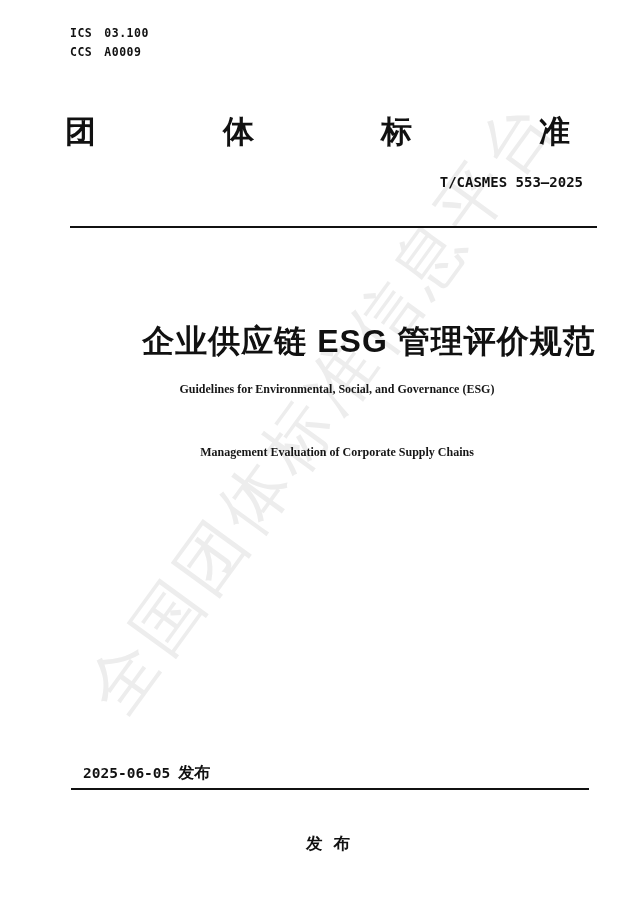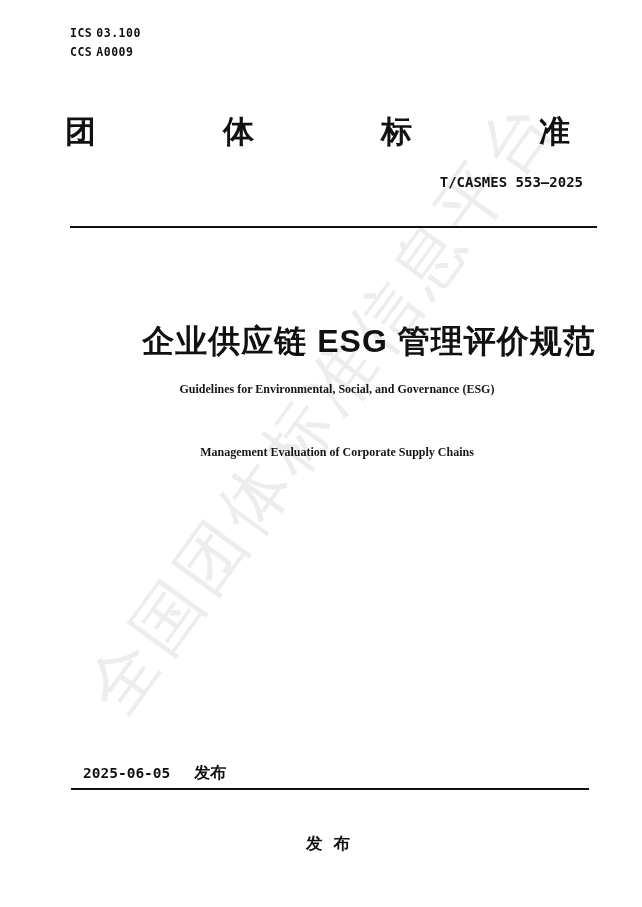--- a/index.html
+++ b/index.html
@@ -38,21 +38,21 @@
   .codes {
     position: absolute;
     left: 70px;
     top: 24px;
     font-family: "DejaVu Sans Mono", monospace;
     font-weight: bold;
     font-size: 11.5px;
     line-height: 19px;
     letter-spacing: 0.5px;
   }
-  .code-line .code-value { margin-left: 4px; }
+  .code-line .code-value { margin-left: 12px; }
 
   .doc-type {
     position: absolute;
     left: 65px;
     top: 115px;
     width: 505px;
     display: flex;
     justify-content: space-between;
     font-size: 31px;
     font-weight: bold;
@@ -111,21 +111,21 @@
     display: flex;
     justify-content: space-between;
     font-family: "DejaVu Sans Mono", monospace;
     font-weight: bold;
     font-size: 14.5px;
   }
   .dates-row .cjk {
     font-family: "Liberation Sans", sans-serif;
     font-weight: bold;
     font-size: 16px;
-    margin-left: 24px;
+    margin-left: 8px;
   }
 
   .publisher {
     position: absolute;
     left: 0;
     top: 833px;
     width: 656px;
     display: flex;
     justify-content: center;
     align-items: baseline;

